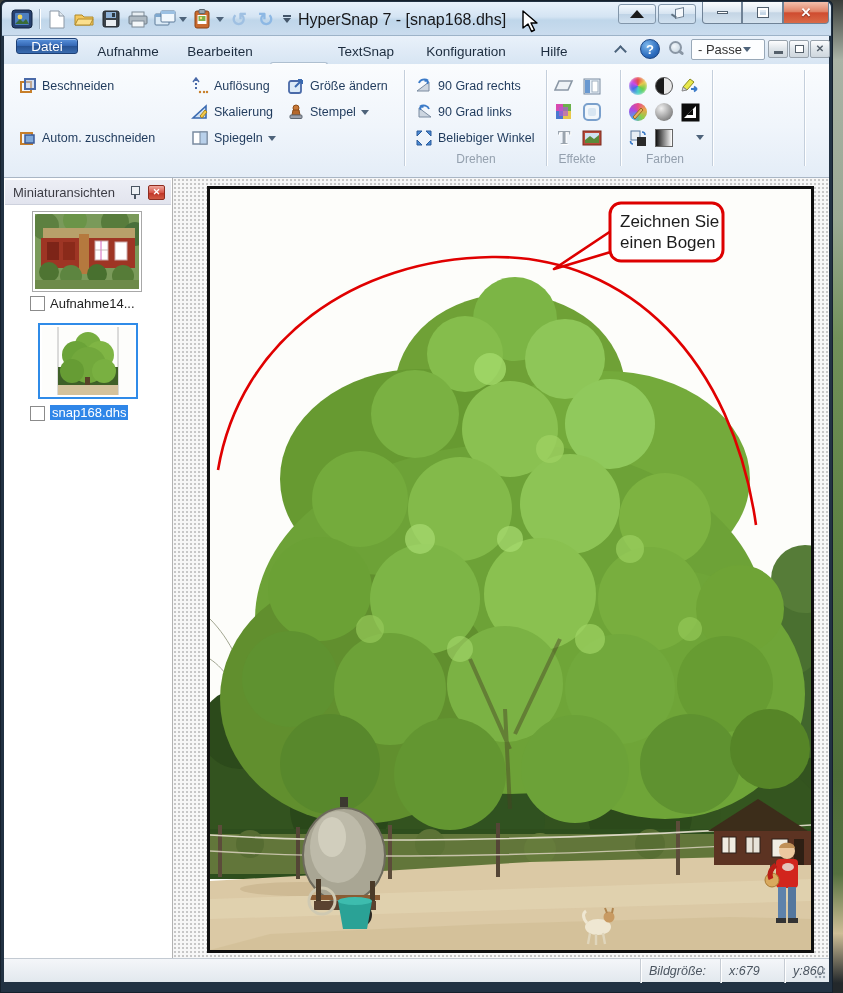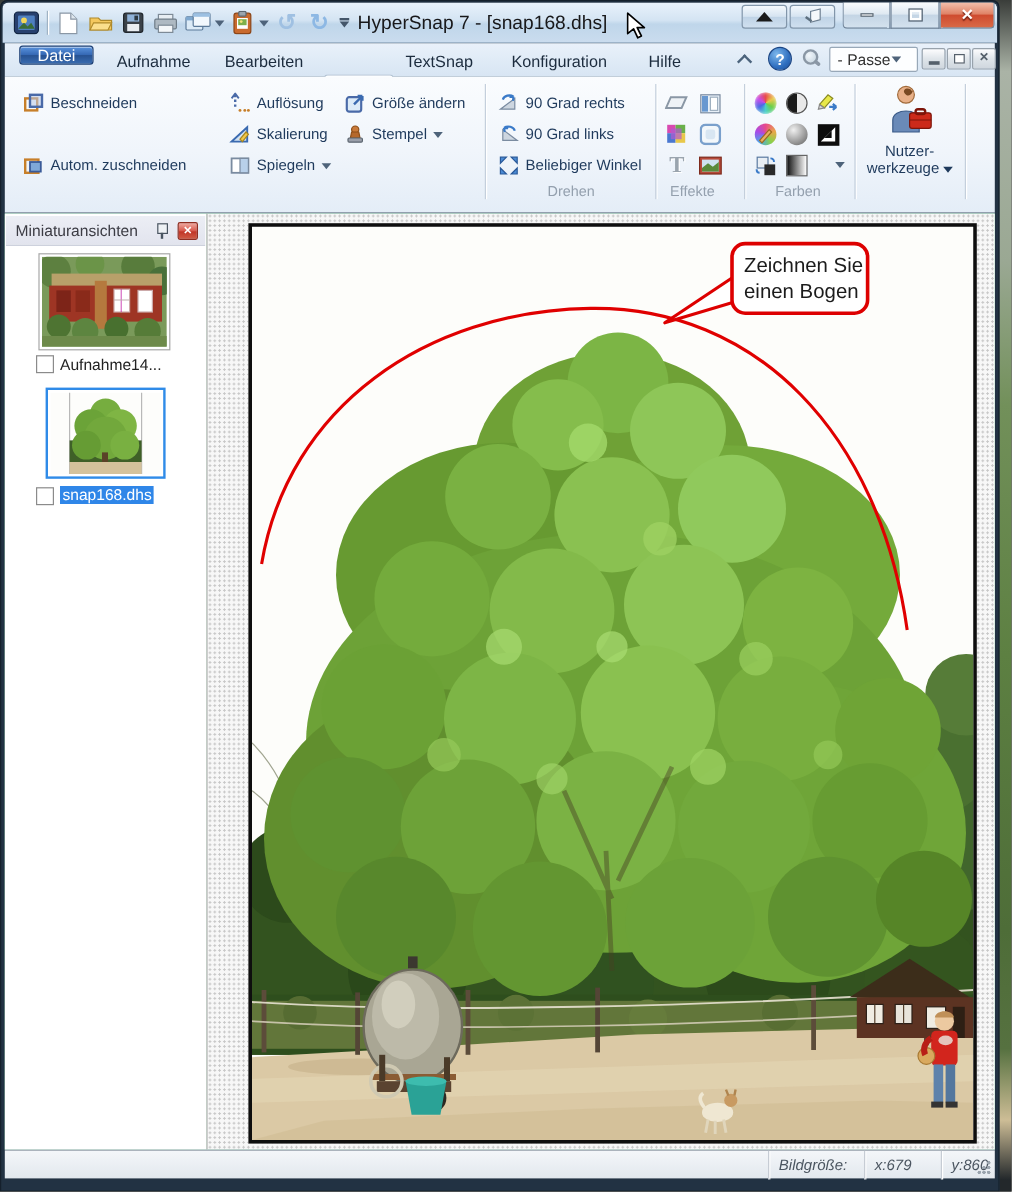--- a/index.html
+++ b/index.html
@@ -61,21 +61,21 @@
   .ribbon{position:absolute;left:4px;top:64px;width:825px;height:114px;
     background:linear-gradient(180deg,#fafcfe 0%,#f0f5fb 55%,#e4edf7 100%);
     border-bottom:1px solid #a9b6c5;}
   .rsep{position:absolute;top:6px;width:1px;height:96px;background:#c4cfdc;box-shadow:1px 0 0 #fff;}
   .rbtn{position:absolute;height:22px;display:flex;align-items:center;gap:5px;padding:0 3px;
     font-size:12.5px;color:#1f3a5c;white-space:nowrap;border-radius:3px;}
   .glabel{position:absolute;top:88px;height:16px;font-size:12px;color:#94a0ae;text-align:center;}
   .icon18{width:18px;height:18px;position:relative;flex:0 0 auto;}
   .ricon{position:absolute;width:24px;height:22px;display:flex;align-items:center;justify-content:center;border-radius:3px;}
   
-  .main{position:absolute;left:4px;top:178px;width:825px;height:780px;background:#86efac;}
+  .main{position:absolute;left:4px;top:178px;width:825px;height:780px;background:#c4b5fd;}
   .panel{position:absolute;left:0;top:0;width:168px;height:780px;background:#fff;}
   .panel-header{position:absolute;left:1px;top:2px;width:166px;height:25px;
     background:linear-gradient(180deg,#eceef5,#e2e4ee);border-bottom:1px solid #cdd1dd;
     display:flex;align-items:center;font-size:13px;color:#3c3c44;padding-left:8px;}
   .panel-close{position:absolute;right:6px;top:5px;width:17px;height:15px;border-radius:2px;
     background:linear-gradient(180deg,#f0a9a0,#d6564a 50%,#c03527 55%,#d05a44);
     border:1px solid #8e2c20;color:#fff;font-size:9px;font-weight:bold;
     display:flex;align-items:center;justify-content:center;line-height:1;}
   .panel-pin{position:absolute;right:30px;top:6px;width:12px;height:13px;}
   .panel-pin::before{content:"";position:absolute;left:2px;top:0px;width:7px;height:7px;background:#eef1f5;border:1.4px solid #4a5562;}
@@ -414,36 +414,20 @@
             <path d="M13 3 C15 3 16 4 16 6 M4 15 C2 15 1.5 13.5 1.5 12" stroke="#3a7ac8" stroke-width="1.6" fill="none"></path>
           </svg>
       </div>
       <div class="ricon" style="left:648px;top:63px">
         <div style="width:18px;height:18px;background:linear-gradient(90deg,#111,#fff);border:1px solid #666"></div>
       </div>
       <div class="caret-down" style="position:absolute;left:692px;top:71px"></div>
       <div class="glabel" style="left:618px;width:86px">Farben</div>
       <div class="rsep" style="left:708px"></div>
 
-      <div style="position:absolute;left:712px;top:4px;width:84px;height:94px;text-align:center">
-        <div style="display:inline-block;margin-top:2px">
-          <svg width="40" height="44">
-              <circle cx="17" cy="9" r="7" fill="#e8b088" stroke="#a06a3a"></circle>
-              <path d="M16 8 C13 4 20 2 22 6 C24 4 21 12 17 9 Z" fill="#7a4a22"></path>
-              <path d="M6 30 C6 20 28 20 28 30 L28 40 L6 40 Z" fill="#6a8ab8" stroke="#3a5a88"></path>
-              <rect x="20" y="24" width="18" height="13" rx="2" fill="#cc2a1a" stroke="#7d150a"></rect>
-              <rect x="25" y="21" width="8" height="4" rx="2" fill="none" stroke="#7d150a" stroke-width="2"></rect>
-              <line x1="20" y1="30" x2="38" y2="30" stroke="#7d150a"></line>
-            </svg>
-        </div>
-        <div style="font-size:12.5px;color:#1f3a5c;line-height:14px">
-          <div>Nutzer-</div>
-          <div><span>werkzeuge</span><span class="caret-down" style="display:inline-block;margin-left:3px;border-top-color:#1f3a5c"></span></div>
-        </div>
-      </div>
       <div class="rsep" style="left:800px"></div>
     </div>
 
     <div class="main">
 
       <div class="panel">
         <div class="panel-header">
           <span>Miniaturansichten</span>
           <div class="panel-pin"></div>
           <div class="panel-close">✕</div>

